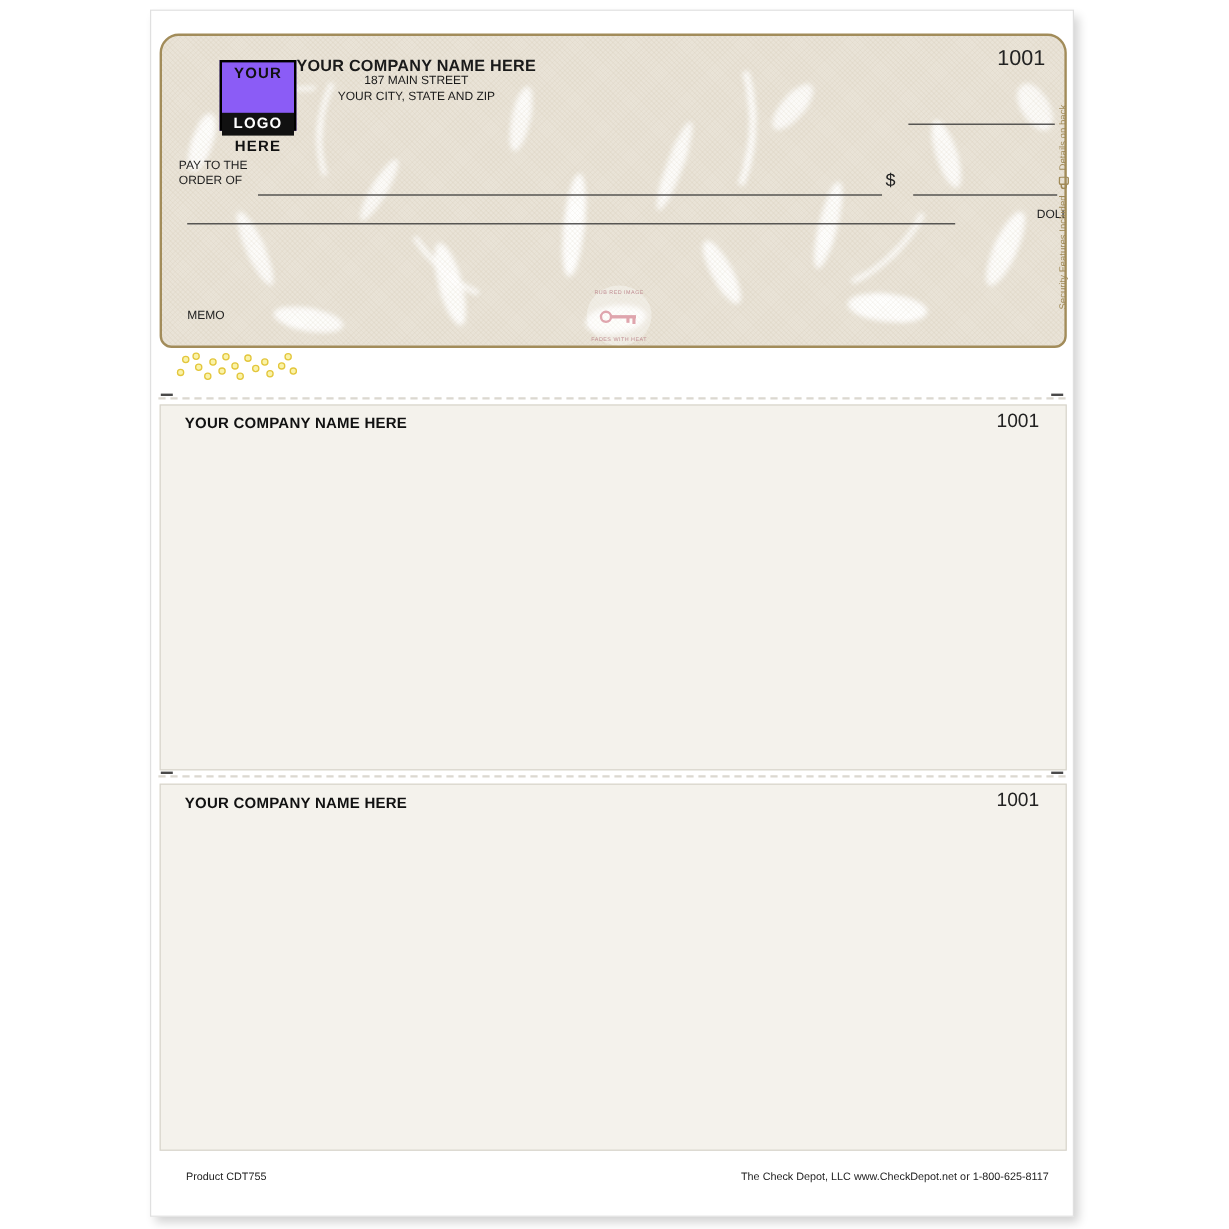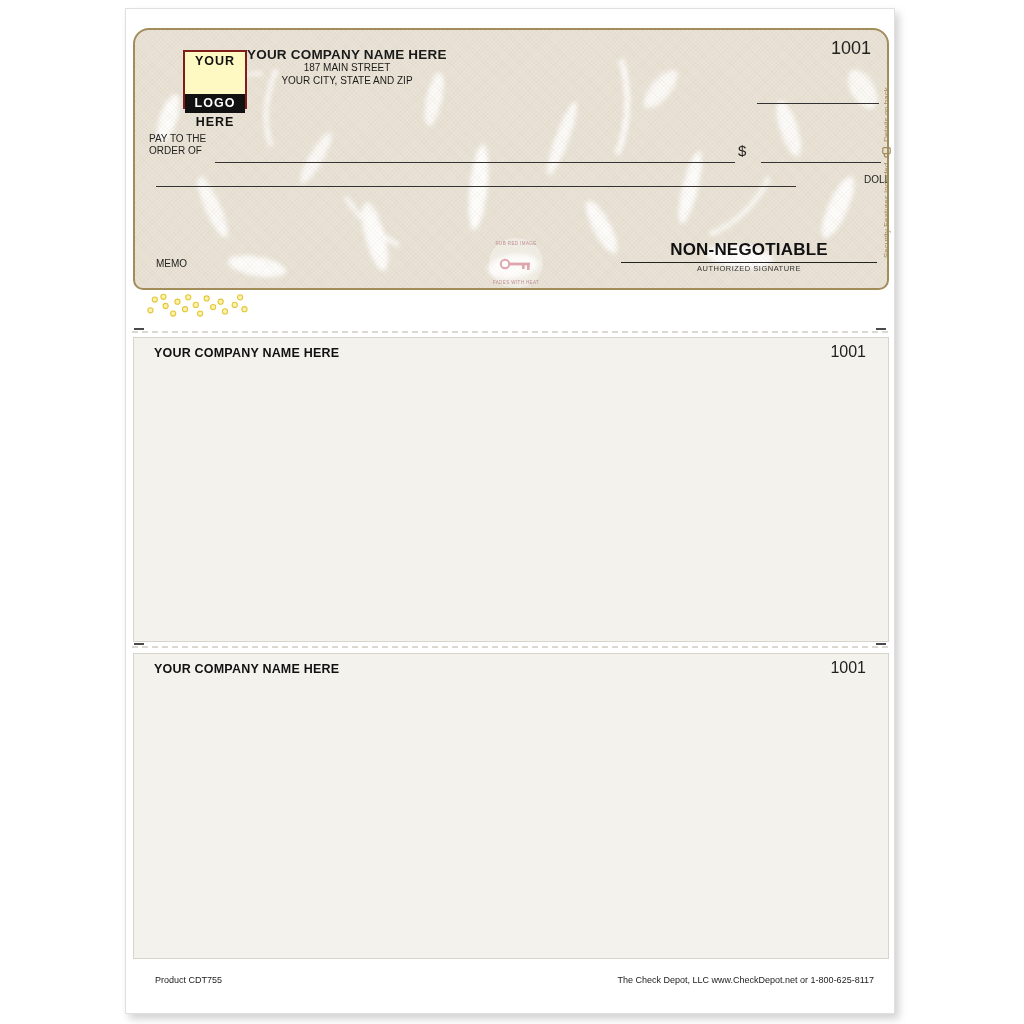--- a/index.html
+++ b/index.html
@@ -22,21 +22,21 @@
       repeating-linear-gradient(45deg, rgba(170,150,110,0.06) 0 1px, transparent 1px 3px),
       repeating-linear-gradient(-45deg, rgba(170,150,110,0.05) 0 1px, transparent 1px 3px);
   }
   .check-topbar {
     position:absolute; left:0; top:0; width:100%; height:13px;
     background:#9c8454; display:flex; align-items:center; justify-content:center;
   }
   .check-topbar span { font-size:7.5px; font-weight:bold; letter-spacing:0.45px; color:#f3ecd9; }
   .logo-box {
     position:absolute; left:48px; top:20px; width:64px; height:59px;
-    border:2px solid #7f1d1d; background:#fef9c3; text-align:center;
+    border:2px solid #000000; background:#8b5cf6; text-align:center;
   }
   .logo-box .row { height:18.3px; line-height:18.3px; font-size:12.5px; font-weight:bold; letter-spacing:1px; color:#111; }
   .logo-box .row.inverse { background:#111; color:#fff;margin-top:24px; }
   .company-block { position:absolute; left:112px; top:17px; width:200px; }
   .company-name { font-size:13.5px; font-weight:bold; letter-spacing:0.2px; white-space:nowrap; }
   .company-addr { font-size:10px; text-align:center; line-height:12.5px; }
   .check-number { position:absolute; right:16px; top:8px; font-size:18px; color:#222; }
   .date-line { position:absolute; left:622px; top:73px; width:122px; border-top:1.5px solid #333; }
   .payto-label { position:absolute; left:14px; top:103px; font-size:10px; line-height:11.5px; color:#222; }
   .payee-line { position:absolute; left:80px; top:132px; width:520px; border-top:1.5px solid #333; }
@@ -158,25 +158,20 @@
           <rect x="11" y="5.6" width="21" height="2.8" fill="#dfa5ad"></rect>
           <rect x="24" y="8" width="2.6" height="4" fill="#dfa5ad"></rect>
           <rect x="29" y="8" width="2.6" height="5" fill="#dfa5ad"></rect>
         </svg>
       </span>
       <div class="seal-bottom">FADES WITH HEAT</div>
     </div>
 
     <div class="memo-label">MEMO</div>
 
-    <div class="sig-block">
-      <div class="non-negotiable">NON-NEGOTIABLE</div>
-      <div class="sig-line"></div>
-      <div class="auth-sig">AUTHORIZED SIGNATURE</div>
-    </div>
   </div>
 
   <div class="side-strip">
     <span>Security Features Included</span>
     <span>
       <svg width="9" height="11" viewBox="0 0 9 11">
         <rect x="0.8" y="4.4" width="7.4" height="6" rx="1" fill="none" stroke="#a08a58" stroke-width="1.2"></rect>
         <path d="M2.4,4.4 v-1.4 a2.1,2.1 0 0 1 4.2,0 v1.4" fill="none" stroke="#a08a58" stroke-width="1.2"></path>
       </svg>
     </span>

